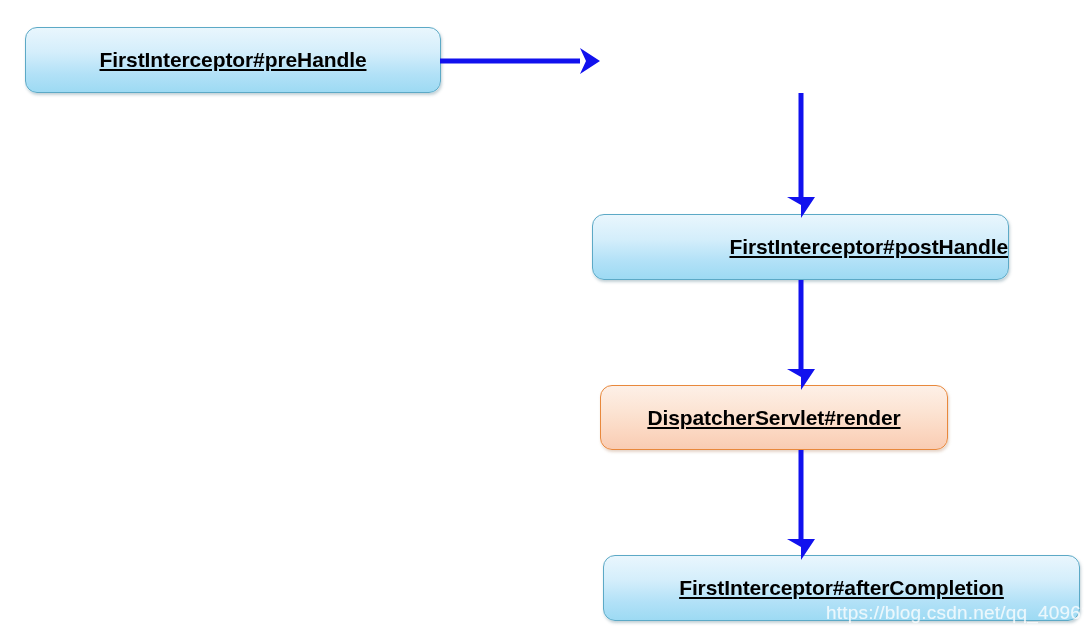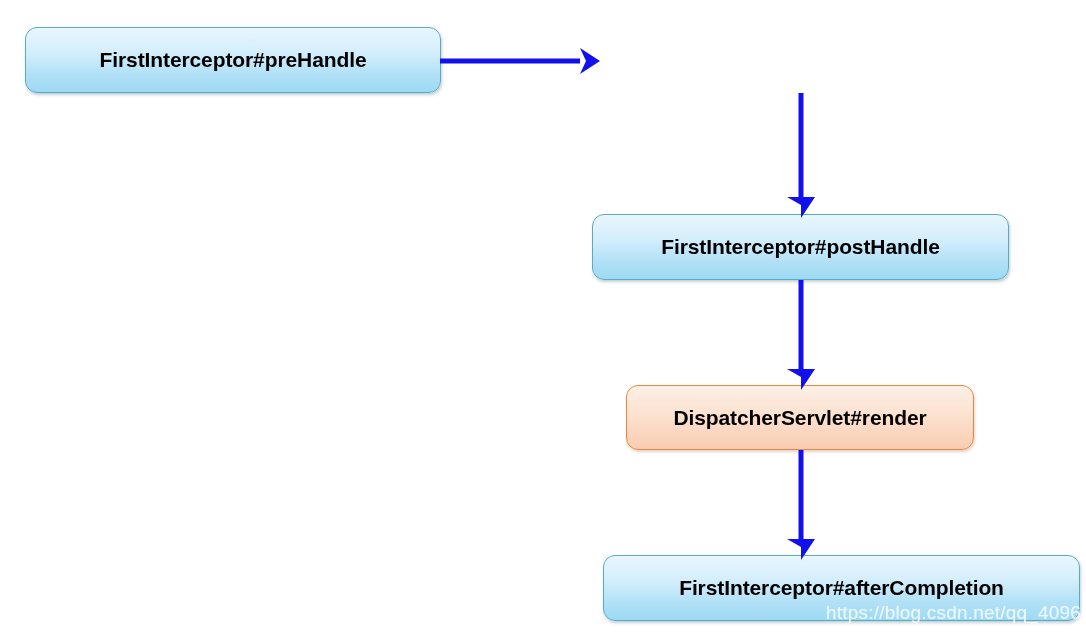--- a/index.html
+++ b/index.html
@@ -22,20 +22,21 @@
     box-sizing: border-box;
     border-radius: 12px;
     display: flex;
     align-items: center;
     justify-content: center;
     text-align: center;
     font-weight: bold;
     color: #000000;
     letter-spacing: -0.1px;
     white-space: nowrap;
+    text-decoration: underline;
   }
 
   .node.blue {
     background: linear-gradient(to bottom, #e9f6fd 0%, #d4eefb 38%, #b2e1f7 72%, #9ddaf3 100%);
     border: 1.6px solid #5ca9c6;
     box-shadow: 1px 2px 3px rgba(120,150,165,0.45);
   }
 
   .node.orange {
     background: linear-gradient(to bottom, #fdf0e7 0%, #fce3d2 42%, #fbd6c0 75%, #f9ccb3 100%);
@@ -68,25 +69,25 @@
 </head>
 <body>
 
 <div id="canvas">
 
   <div class="node blue" style="left:25px; top:27px; width:416px; height:66px; font-size:21px;">
     <span>FirstInterceptor#preHandle</span>
   </div>
 
 
-  <div class="node blue" style="left:592px; top:214px; width:417px; height:66px; font-size:21px;">
+  <div class="node blue" style="left:592px; top:214px; width:417px; height:66px; font-size:21px;justify-content:flex-end;">
     <span>FirstInterceptor#postHandle</span>
   </div>
 
-  <div class="node orange" style="left:626px; top:385px; width:348px; height:65px; font-size:21px;">
+  <div class="node orange" style="left:600px; top:385px; width:348px; height:65px; font-size:21px;">
     <span>DispatcherServlet#render</span>
   </div>
 
   <div class="node blue" style="left:563px; top:555px; width:477px; height:66px; font-size:21px;margin-left:40px;">
     <span>FirstInterceptor#afterCompletion</span>
   </div>
 
   <svg id="arrow-layer" viewBox="0 0 1086 632" width="1086" height="632">
 
     <g>

